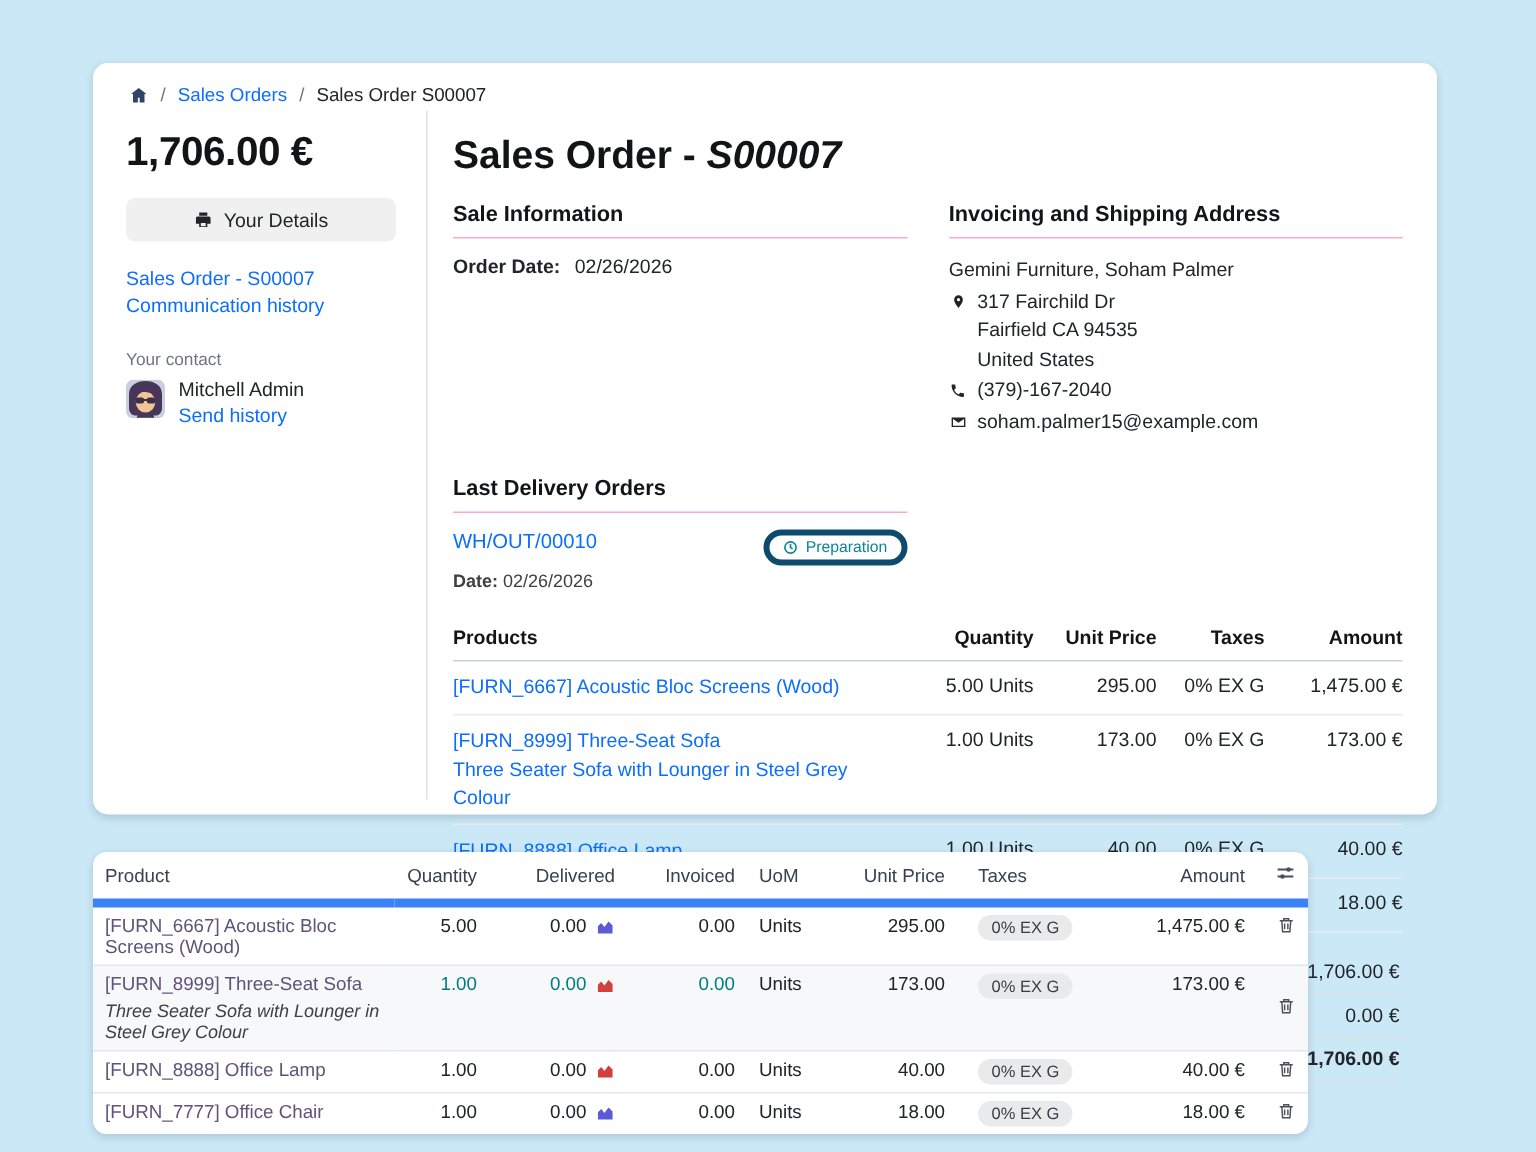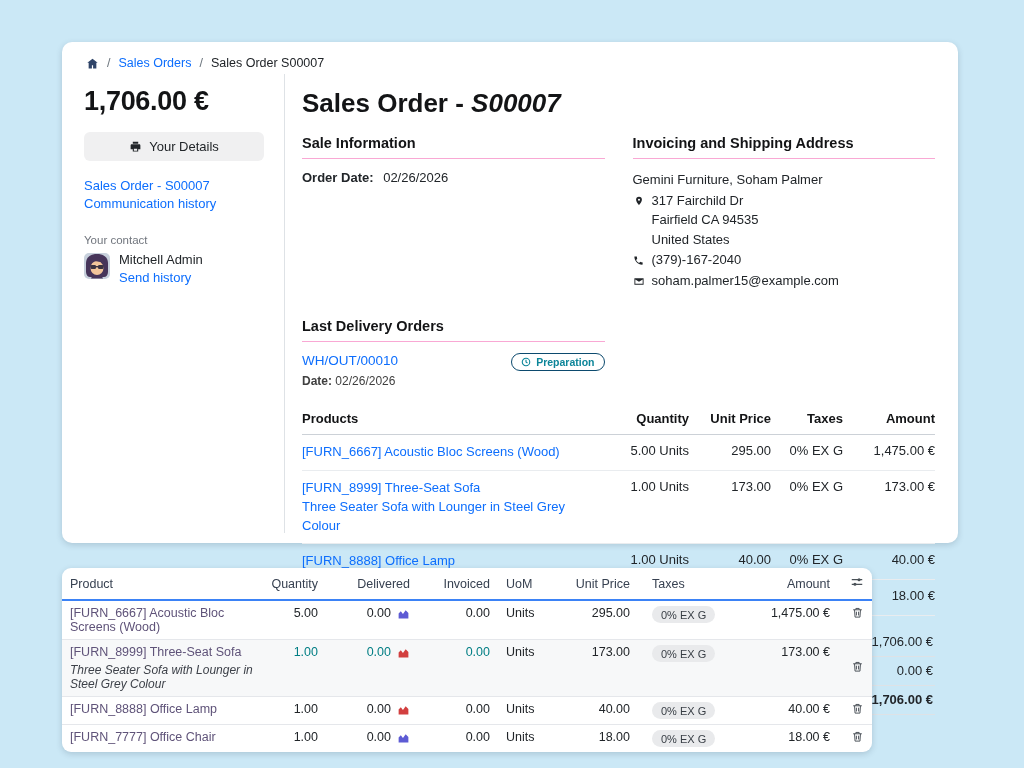--- a/index.html
+++ b/index.html
@@ -51,21 +51,21 @@
   .addr-line .ic{width:12px;display:flex;justify-content:center;flex-shrink:0;
     position:relative;top:1px;color:#212529;}
   .indent{padding-left:19px;}
 
   
   .delivery{margin-top:28px;}
   .deliv-row{display:flex;justify-content:space-between;align-items:flex-start;}
   .deliv-link{color:#0d6efd;font-size:13.5px;}
   .deliv-date{font-size:12px;color:#404040;margin-top:3px;}
   .badge-prep{display:inline-flex;align-items:center;gap:5px;font-size:10.5px;
-    font-weight:700;color:#0c8599;border:1px solid #0c4a6e;border-radius:12px;
+    font-weight:400;color:#0c8599;border:4px solid #0c4a6e;border-radius:12px;
     padding:2px 9px;background:#fff;}
 
   
   table.products{width:100%;border-collapse:collapse;font-size:13px;margin-top:19px;}
   table.products th{font-weight:700;color:#131416;text-align:right;
     padding:4px 0 8px;border-bottom:1px solid #ccd1d7;white-space:nowrap;}
   table.products th.c-prod{text-align:left;}
   table.products td{padding:8px 0;border-bottom:1px solid #e9ecef;text-align:right;
     color:#212529;vertical-align:top;white-space:nowrap;}
   table.products td.c-prod{text-align:left;white-space:normal;}
@@ -74,21 +74,21 @@
 
   
   .totals{width:257px;margin-left:auto;margin-top:12px;font-size:13px;color:#212529;}
   .trow{display:flex;justify-content:space-between;padding:6px 2px 7px;
     border-bottom:1px solid #dee2e6;}
   .trow.total{font-weight:700;}
 
   
   table.lines{width:100%;border-collapse:collapse;font-size:12.5px;color:#212529;}
   table.lines thead th{font-weight:500;color:#374151;text-align:right;padding:7px 8px;
-    border-bottom:2px solid #3b82f6;white-space:nowrap;}
+    border-bottom:6px solid #3b82f6;white-space:nowrap;}
   table.lines thead th.l{text-align:left;}
   table.lines td{padding:5px 8px;border-bottom:1px solid #e5e7eb;text-align:right;
     vertical-align:top;white-space:nowrap;}
   table.lines td.l{text-align:left;white-space:normal;}
   table.lines tr:last-child td{border-bottom:none;}
   .line-link{color:#5f5379;font-size:12.5px;}
   .line-desc{font-style:italic;color:#3d4149;font-size:12px;margin-top:4px;}
   .hl td{background:#f7f8f9;padding-bottom:14px;}
   .teal{color:#017e84;font-weight:500;}
   .deliv-cell{display:flex;justify-content:flex-end;align-items:center;gap:6px;}

